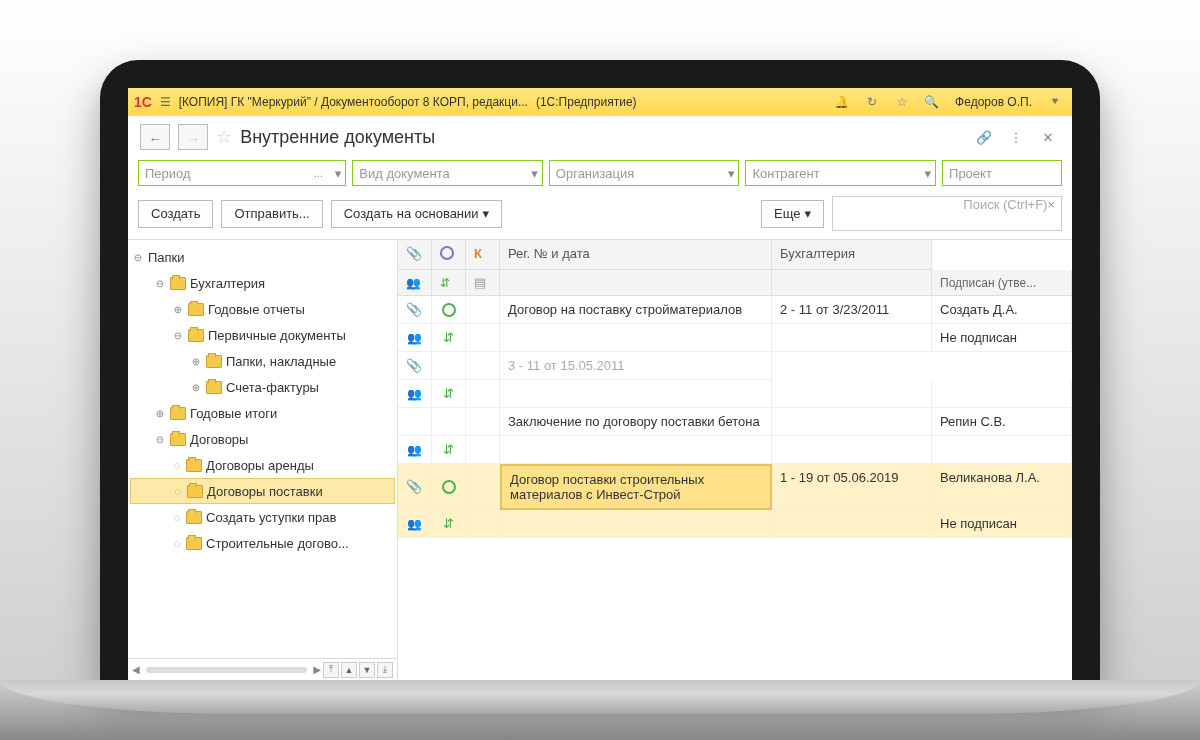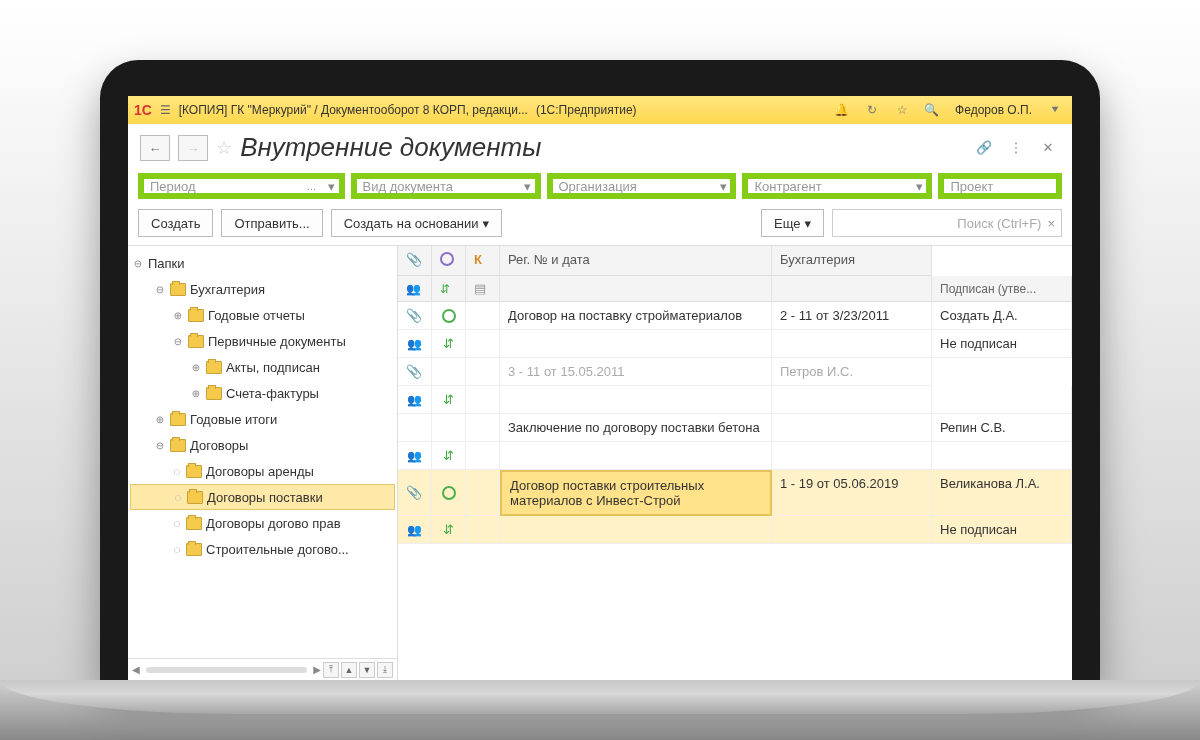--- a/index.html
+++ b/index.html
@@ -8,21 +8,21 @@
     font-size: 13px;
     color: #333;
     background: linear-gradient(to bottom, #fff 0%, #d0d0d0 92%, #888 100%);
     width: 1200px; height: 740px;
     display: flex; align-items: center; justify-content: center;
   }
   .laptop {
     width: 1000px; height: 620px;
     background: #1a1a1a;
     border-radius: 38px 38px 0 0;
-    padding: 36px 28px 0 28px;
+    padding: 28px 28px 0 28px;
     position: relative;
     box-shadow: 0 20px 40px rgba(0,0,0,0.35);
   }
   .laptop::after {
     content: '';
     position: absolute; bottom: -34px; left: -100px;
     width: 1200px; height: 34px;
     background: linear-gradient(to bottom, #c8c8c8 0%, #d8d8d8 40%, #a8a8a8 100%);
     border-radius: 0 0 240px 240px / 0 0 34px 34px;
   }
@@ -56,50 +56,50 @@
     gap: 8px;
   }
   .navbtn {
     border: 1px solid #bbb; background: #f7f7f7;
     width: 30px; height: 26px;
     display: inline-flex; align-items: center; justify-content: center;
     color: #666; cursor: pointer;
   }
   .navbtn.disabled { color: #ccc; cursor: default; }
   .star { color: #ccc; font-size: 18px; cursor: pointer; }
-  .pagetitle { font-size: 26px; font-weight: 400; color: #333; font-style: italic; }
+  .pagetitle { font-size: 18px; font-weight: 400; color: #333; }
   .pagehead .spacer { flex: 1; }
   .iconbtn { width: 24px; height: 24px; display: inline-flex; align-items: center; justify-content: center; color: #888; cursor: pointer; }
   .filters {
     display: flex; gap: 6px; padding: 2px 10px 6px;
   }
   .filter {
-    border: 6px solid #84cc16; height: 26px;
+    border: 1px solid #84cc16; height: 26px;
     display: flex; align-items: center;
     padding: 0 6px; flex: 1; min-width: 0;
     color: #999; cursor: pointer;
     position: relative;
   }
   .filter .dd { position: absolute; right: 4px; color: #888; }
   .filter .dots { position: absolute; right: 22px; color: #888; font-size: 10px; }
   .toolbar {
     display: flex; gap: 8px; padding: 4px 10px 8px;
     align-items: center;
   }
   .btn {
     border: 1px solid #bbb; background: #fdfdfd;
     height: 28px; padding: 0 12px;
     display: inline-flex; align-items: center; gap: 4px;
     cursor: pointer; font-size: 13px; color: #333;
   }
   .toolbar .spacer { flex: 1; }
   .search {
-    border: 1px solid #ccc; height: 28px; width: 230px;
-    display: flex; align-items: center; justify-content: flex-end;
-    padding: 0 6px; color: #aaa; gap: 6px;
+    border: 1px solid #ccc; height: 35px; width: 230px;
+    display: flex; justify-content: flex-end;
+    padding: 0 6px; color: #aaa; 
   }
   .content {
     display: flex; flex: 1; border-top: 1px solid #ddd; min-height: 0;
   }
   .sidebar {
     width: 270px; border-right: 1px solid #ddd;
     display: flex; flex-direction: column;
     overflow: hidden;
   }
   .tree {
@@ -236,21 +236,21 @@
               <span class="treelabel">Годовые отчеты</span>
             </div>
             <div class="treerow" style="padding-left: 42px;">
               <span class="exp">⊖</span>
               <span class="folder"></span>
               <span class="treelabel">Первичные документы</span>
             </div>
             <div class="treerow" style="padding-left: 60px;">
               <span class="exp">⊕</span>
               <span class="folder"></span>
-              <span class="treelabel">Акты, подписан</span>
+              <span class="treelabel">Папки, накладные</span>
             </div>
             <div class="treerow" style="padding-left: 60px;">
               <span class="exp">⊕</span>
               <span class="folder"></span>
               <span class="treelabel">Счета-фактуры</span>
             </div>
             <div class="treerow" style="padding-left: 24px;">
               <span class="exp">⊕</span>
               <span class="folder"></span>
               <span class="treelabel">Годовые итоги</span>
@@ -266,21 +266,21 @@
               <span class="treelabel">Договоры аренды</span>
             </div>
             <div class="treerow selected" style="padding-left: 42px;">
               <span class="bullet">○</span>
               <span class="folder"></span>
               <span class="treelabel">Договоры поставки</span>
             </div>
             <div class="treerow" style="padding-left: 42px;">
               <span class="bullet">○</span>
               <span class="folder"></span>
-              <span class="treelabel">Договоры догово прав</span>
+              <span class="treelabel">Создать уступки прав</span>
             </div>
             <div class="treerow" style="padding-left: 42px;">
               <span class="bullet">○</span>
               <span class="folder"></span>
               <span class="treelabel">Строительные догово...</span>
             </div>
           </div>
         <div class="treepager">
           <span style="color:#888;font-size:10px">◀</span>
           <span style="flex:1;height:6px;background:#ddd;border-radius:3px;margin:0 4px"></span>
@@ -341,21 +341,20 @@
               <div class="td"></div>
               <div class="td">Не подписан</div>
             </div>
             <div class="row2">
               <div class="td small">
                 <span class="clip">📎</span>
               </div>
               <div class="td small"></div>
               <div class="td small"></div>
               <div class="td muted">3 - 11 от 15.05.2011</div>
-              <div class="td muted">Петров И.С.</div>
             </div>
             <div class="sub2">
               <div class="td small">
                 <span class="people">👥</span>
               </div>
               <div class="td small">
                 <span style="color:#4a4">⇵</span>
               </div>
               <div class="td small"></div>
               <div class="td"></div>

